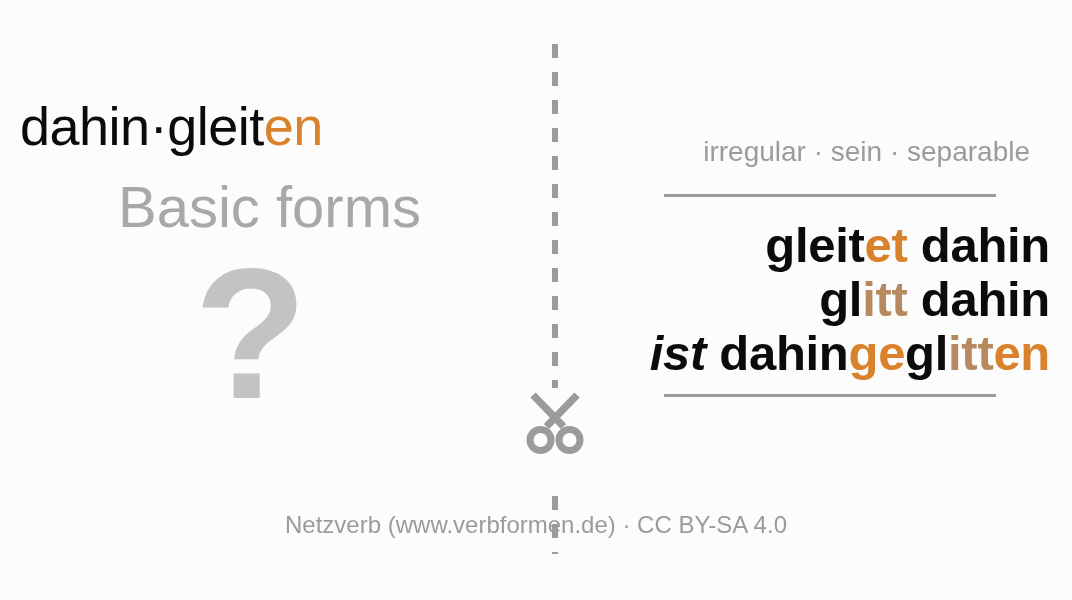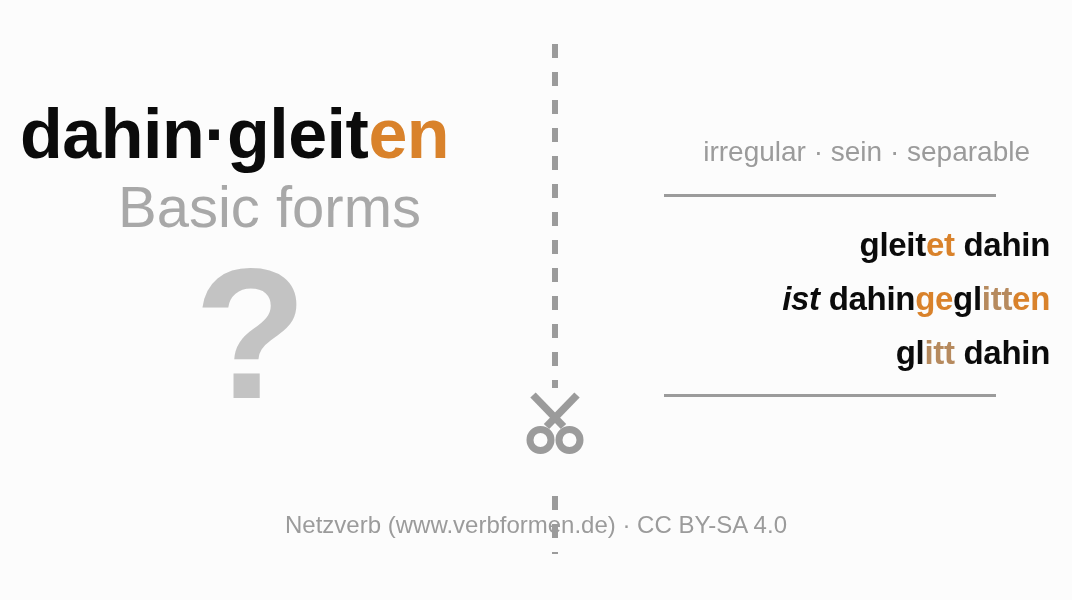--- a/index.html
+++ b/index.html
@@ -25,22 +25,22 @@
     position: absolute;
     left: 0;
     top: 0;
     width: 540px;
     height: 600px;
   }
   #verb-title {
     position: absolute;
     left: 20px;
     top: 99px;
-    font-size: 70px;
-    font-weight: bold;
+    font-size: 54px;
+    font-weight: normal;
     color: #0b0b0b;
     letter-spacing: -0.5px;
     white-space: nowrap;
     line-height: 1;
   }
   #verb-title .sep-dot {
     color: #0b0b0b;
   }
   #verb-title .accent {
     color: #d9822b;
@@ -132,21 +132,21 @@
   #rule-bottom { top: 394px; }
 
   #forms-list {
     position: absolute;
     right: 22px;
     top: 218px;
     width: 430px;
     text-align: right;
   }
   .form-line {
-    font-size: 33px;
+    font-size: 49px;
     font-weight: bold;
     color: #0b0b0b;
     line-height: 54px;
     white-space: nowrap;
     letter-spacing: -0.3px;
   }
   .form-line .aux {
     font-style: italic;
     font-weight: bold;
     color: #0b0b0b;
@@ -204,24 +204,24 @@
   <div id="right-panel">
 
     <div id="verb-attributes">irregular · sein · separable</div>
 
     <div class="rule" id="rule-top"></div>
 
     <div id="forms-list">
 
       <div class="form-line"><span>gleit</span><span class="accent">et</span><span> dahin</span></div>
 
+      <div class="form-line"><span>gl</span><span class="accent-soft">itt</span><span> dahin</span></div>
+
       <div class="form-line"><span class="aux">ist</span><span> dahin</span><span class="accent">ge</span><span>gl</span><span class="accent-soft">itt</span><span class="accent">en</span></div>
 
-      <div class="form-line"><span>gl</span><span class="accent-soft">itt</span><span> dahin</span></div>
-
     </div>
 
     <div class="rule" id="rule-bottom"></div>
 
   </div>
 
   <div id="footer">Netzverb (www.verbformen.de) · CC BY-SA 4.0</div>
 
 </div>
 

